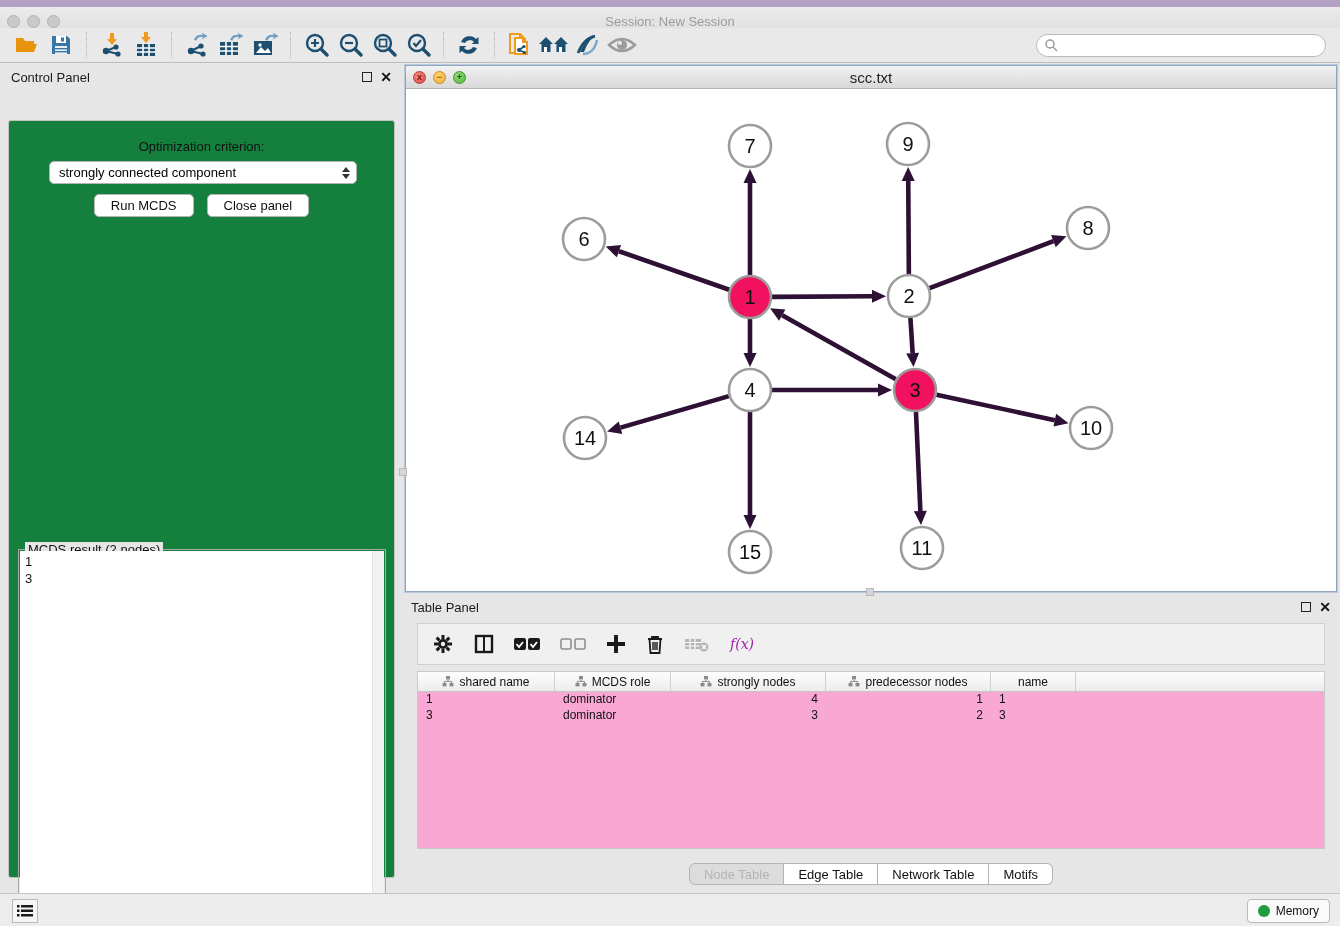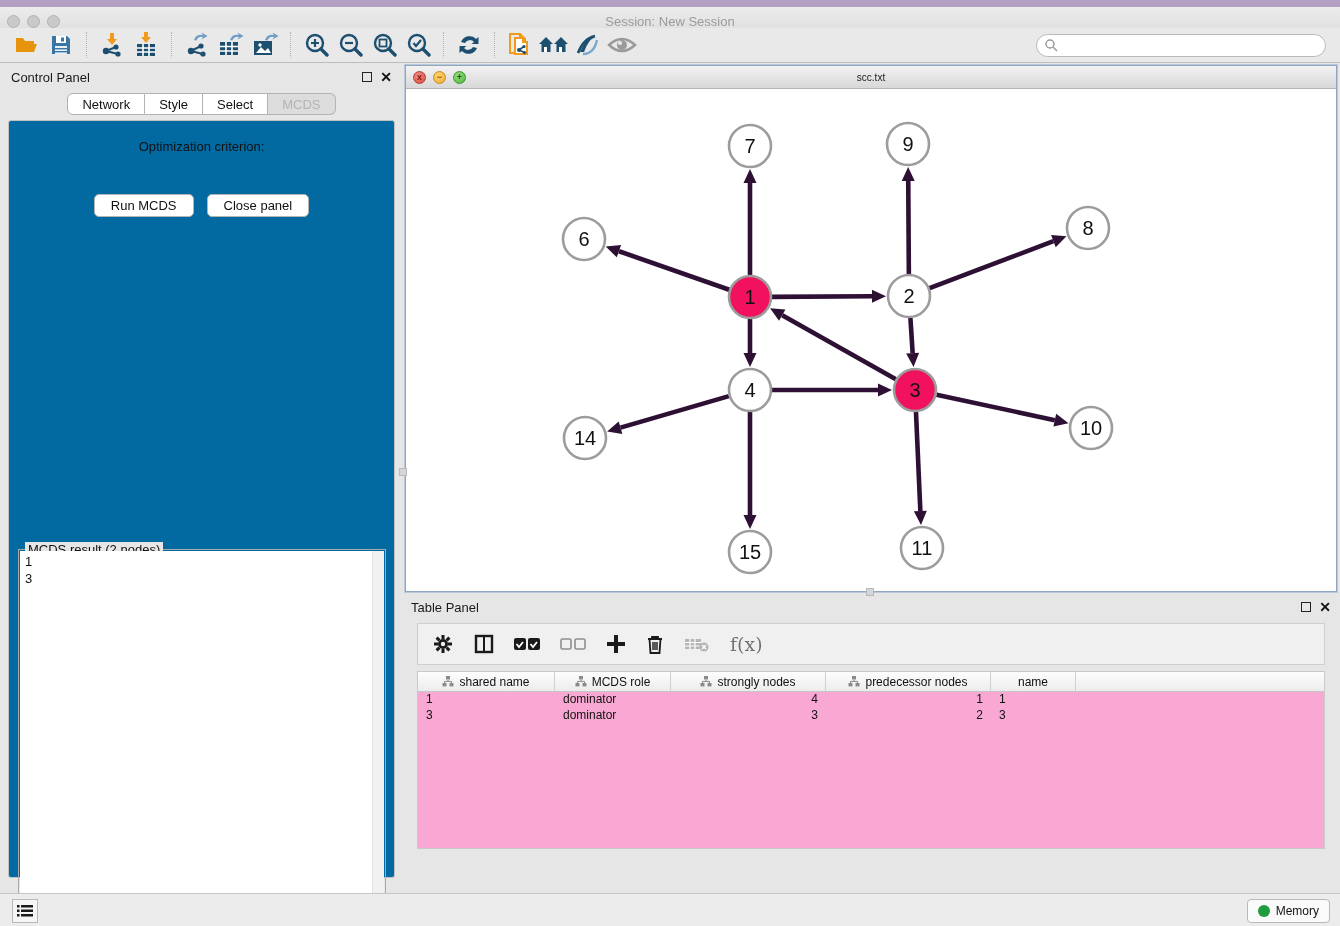--- a/index.html
+++ b/index.html
@@ -33,21 +33,21 @@
   .panel-head .ph-icons { margin-left:auto; display:flex; gap:8px; align-items:center; }
   .ph-float { width:10px; height:10px; border:1.6px solid #222; }
   .ph-close { font-size:14px; font-weight:bold; color:#111; line-height:10px; }
   .seg-tabs { display:flex; justify-content:center; margin-top:4px; }
   .seg { height:22px; padding:0 14px; font-size:13px; display:flex; align-items:center;
     background:#fff; border:1px solid #b3b3b3; border-left:none; color:#111; }
   .seg:first-child { border-left:1px solid #b3b3b3; border-radius:6px 0 0 6px; }
   .seg:last-child { border-radius:0 6px 6px 0; }
   .seg.selected { background:#dcdcdc; color:#b4b4b4; }
   #cp-body { position:absolute; left:3px; top:55px; width:387px; height:758px;
-    background:#0369a1; border:1px solid #c2c2c2; border-radius:3px; }
+    background:#15803d; border:1px solid #c2c2c2; border-radius:3px; }
   #opt-label { position:absolute; left:0; top:18px; width:100%; text-align:center; font-size:13px; color:#111; }
   #criterion { position:absolute; left:40px; top:40px; width:308px; height:23px; background:#fff;
     border:1px solid #b4b4b4; border-radius:5px; display:flex; align-items:center;
     font-size:13px; padding-left:9px; }
   .stepper { margin-left:auto; margin-right:6px; display:flex; flex-direction:column; gap:2px; }
   .stepper .up { width:0;height:0;border-left:4px solid transparent;border-right:4px solid transparent;border-bottom:5px solid #333; }
   .stepper .dn { width:0;height:0;border-left:4px solid transparent;border-right:4px solid transparent;border-top:5px solid #333; }
   .cp-buttons { position:absolute; left:0; top:73px; width:100%; display:flex; justify-content:center; gap:13px; }
   .btn { height:23px; padding:0 16px; background:#fff; border:1px solid #b4b4b4; border-radius:5px;
     font-size:13px; display:flex; align-items:center; color:#111; }
@@ -57,21 +57,21 @@
   #result-text { position:absolute; left:1px; top:1px; right:1px; bottom:1px; background:#fff;
     font-size:13px; line-height:17px; padding:2px 5px; white-space:pre; color:#111; }
   #result-scroll { position:absolute; right:1px; top:1px; width:12px; bottom:1px; background:#f1f1f1; border-left:1px solid #e2e2e2; }
 
   
   #net-window { left:405px; top:65px; width:932px; height:527px; background:#fff;
     border:1px solid #8fa6c0; box-shadow:0 0 0 1px #b9c8da; }
   #net-titlebar { position:absolute; left:0; top:0; width:100%; height:23px;
     background:linear-gradient(#f2f2f2,#d8d8d8); border-bottom:1px solid #b5b5b5;
     display:flex; align-items:center; }
-  #net-titlebar .title { position:absolute; left:0; right:0; text-align:center; font-size:10px; color:#222; }
+  #net-titlebar .title { position:absolute; left:0; right:0; text-align:center; font-size:15px; color:#222; }
   .tl { width:13px; height:13px; border-radius:50%; margin-left:7px; display:flex; align-items:center;
     justify-content:center; font-size:9px; font-weight:bold; line-height:1; }
   .tl-red { background:radial-gradient(circle at 35% 30%, #f08a80, #dd4a41); border:1px solid #b53c34; color:#7e1610; }
   .tl-yellow { background:radial-gradient(circle at 35% 30%, #ffd36a, #f2a938); border:1px solid #c98a23; color:#8a5a00; }
   .tl-green { background:radial-gradient(circle at 35% 30%, #97d97e, #4fb83e); border:1px solid #3f9330; color:#1c5a12; }
   #graph-svg { position:absolute; left:0; top:23px; }
   .grip { position:absolute; width:8px; height:8px; background:#d5d5d5; border:1px solid #b9b9b9; }
 
   
   #table-panel { left:405px; top:595px; width:932px; height:295px; }
@@ -255,28 +255,29 @@
 </div>
 
 <div id="control-panel" class="abs">
   <div class="panel-head">
     <span>Control Panel</span>
     <span class="ph-icons">
       <span class="ph-float"></span>
       <span class="ph-close">✕</span>
     </span>
   </div>
-  <div class="seg-tabs" id="cp-tabs">
-      <span class="seg">Network</span>
-      <span class="seg">Style</span>
-      <span class="seg">Select</span>
-      <span class="seg selected">MCDS</span>
-    </div>
   <div id="cp-body">
     <div id="opt-label">Optimization criterion:</div>
+    <div id="criterion">
+      <span>strongly connected component</span>
+      <span class="stepper">
+          <span class="up"></span>
+          <span class="dn"></span>
+        </span>
+    </div>
     <div class="cp-buttons">
       <span class="btn">Run MCDS</span>
       <span class="btn">Close panel</span>
     </div>
     <div id="result-group">
       <span id="result-title">MCDS result (2 nodes)</span>
       <div id="result-text">1
 3</div>
       <div id="result-scroll"></div>
     </div>
@@ -401,21 +402,21 @@
     <span class="tp-icon">
       <svg width="26" height="18" viewBox="0 0 26 18">
           <rect x="1" y="4" width="16" height="10" fill="#b5b5b5"></rect>
           <g stroke="#fff" stroke-width="1.2">
             <path d="M1 7.5 h16 M1 11 h16 M6 4 v10 M11 4 v10"></path>
           </g>
           <circle cx="20" cy="12" r="4.5" fill="#b5b5b5"></circle>
           <path d="M18 10 l4 4 M22 10 l-4 4" stroke="#fff" stroke-width="1.4"></path>
         </svg>
     </span>
-    <span class="tp-icon" style="font-family:'DejaVu Serif',serif; font-size:19px; color:#737373;">f(x)</span>
+    <span class="tp-icon" style="font-family:'DejaVu Serif',serif; font-style:italic; font-size:14px; color:#a21caf;">f(x)</span>
   </div>
   <div id="tp-table">
     <div id="tp-header">
         <div class="th" style="width: 137px;">
           <svg width="12" height="11" viewBox="0 0 12 11">
             <g fill="#8a8a8a">
               <rect x="4" y="0" width="4" height="3.4"></rect>
               <rect x="0.5" y="7" width="4" height="3.4"></rect>
               <rect x="7.5" y="7" width="4" height="3.4"></rect>
               <path d="M6 3.4 v2 M2.5 7 v-1.6 h7 V7" stroke="#8a8a8a" fill="none" stroke-width="1"></path>
@@ -470,20 +471,26 @@
         </div>
         <div class="tr">
           <div class="td" style="width: 137px; text-align: left;">3</div>
           <div class="td" style="width: 116px; text-align: left;">dominator</div>
           <div class="td" style="width: 155px; text-align: right;">3</div>
           <div class="td" style="width: 165px; text-align: right;">2</div>
           <div class="td" style="width: 85px; text-align: left;">3</div>
         </div>
       </div>
   </div>
+  <div id="tp-tabs" class="seg-tabs">
+      <span class="seg selected">Node Table</span>
+      <span class="seg">Edge Table</span>
+      <span class="seg">Network Table</span>
+      <span class="seg">Motifs</span>
+    </div>
 </div>
 
 <div id="status-bar" class="abs">
   <span id="list-btn">
     <svg width="16" height="14" viewBox="0 0 16 14">
         <g fill="#1a1a1a">
           <rect x="0" y="1" width="2.5" height="2.5"></rect>
           <rect x="4" y="1" width="12" height="2.5"></rect>
           <rect x="0" y="5.5" width="2.5" height="2.5"></rect>
           <rect x="4" y="5.5" width="12" height="2.5"></rect>

